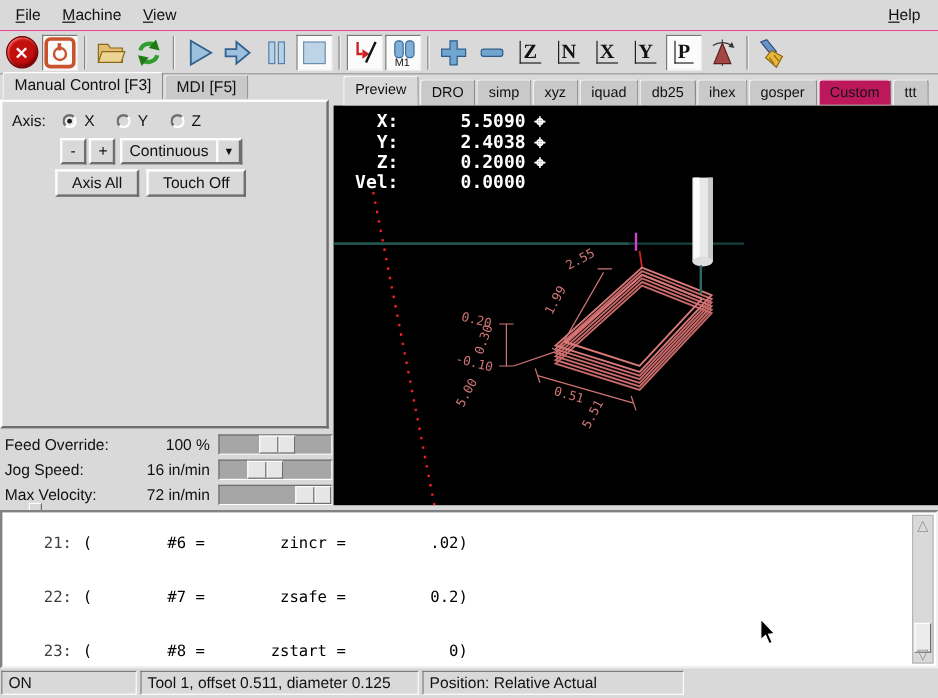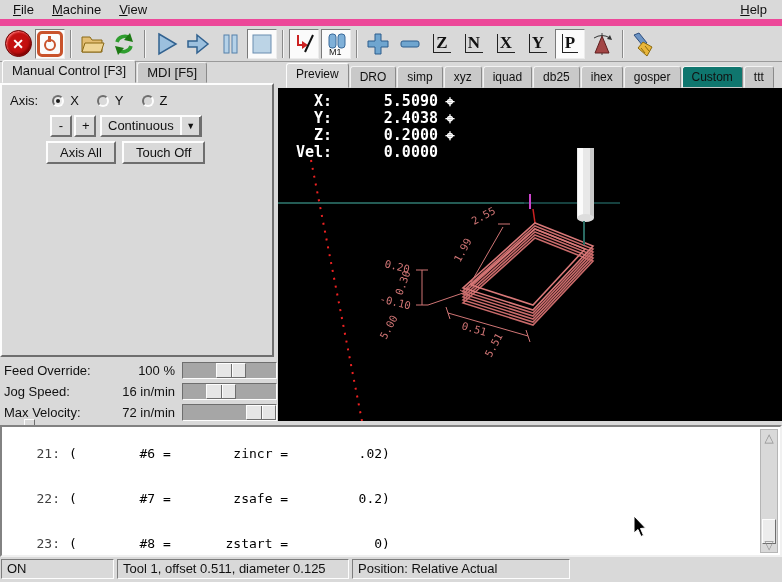--- a/index.html
+++ b/index.html
@@ -1,21 +1,21 @@
 <!DOCTYPE html>
 <html><head>
 <meta charset="utf-8">
 <style>
   html,body{margin:0;padding:0;}
   #app{position:relative;width:782px;height:582px;background:#d9d9d9;
        font-family:"Liberation Sans",sans-serif;font-size:13px;color:#111;
        overflow:hidden;-webkit-user-select:none;user-select:none;}
   
   .menubar{position:absolute;left:0;top:0;width:782px;height:26px;display:flex;align-items:center;
-           padding-left:4px;box-sizing:border-box;border-bottom:7px solid #ec4899;background:#d9d9d9;}
+           padding-left:4px;box-sizing:border-box;border-bottom:1px solid #ec4899;background:#d9d9d9;}
   .menu-item{padding:3px 9px;cursor:default;}
   .menu-item u{text-decoration:underline;}
   .menu-help{margin-left:auto;margin-right:6px;}
   
   .toolbar{position:absolute;left:0;top:26px;width:782px;height:36px;display:flex;align-items:center;
            padding:0 2px;box-sizing:border-box;border-bottom:1px solid #9a9a9a;background:#d9d9d9;}
   .tbtn{width:30px;height:30px;display:flex;align-items:center;justify-content:center;
         margin:0 1px;box-sizing:border-box;background:transparent;border:1px solid transparent;}
   .tbtn.pressed{background:#fbfbfb;border-color:#7a7a7a #ececec #ececec #7a7a7a;}
   .tsep{width:0;height:28px;border-left:1px solid #8a8a8a;border-right:1px solid #f4f4f4;margin:0 4px;}
@@ -27,21 +27,21 @@
   .power-box .pwr-b{position:absolute;left:8px;top:2px;width:3px;height:6px;background:#c9532c;}
   .view-letter{font-family:"Liberation Serif",serif;font-weight:bold;font-size:17px;line-height:17px;
         border-left:1px solid #222;border-bottom:1px solid #222;padding:0 3px 1px 2px;}
   
   .main{position:absolute;left:0;top:62px;width:782px;height:363px;}
   .left-pane{position:absolute;left:0;top:0;width:278px;height:412px;}
   .tabrow{display:flex;align-items:flex-end;height:21px;padding-left:2px;}
   .tab{background:#c9c9c9;border:1px solid;border-color:#f2f2f2 #8a8a8a #c9c9c9 #f2f2f2;
        border-radius:3px 3px 0 0;padding:2px 9px 2px 9px;margin-right:1px;font-size:13px;cursor:default;}
   .tab.active{background:#d9d9d9;border-color:#fdfdfd #8a8a8a #d9d9d9 #fdfdfd;padding-bottom:4px;position:relative;z-index:2;}
-  .tab.white{background:#0f766e;}
+  .tab.white{background:#be185d;}
   .panel-frame{position:absolute;left:0;top:21px;width:274px;height:274px;background:#d9d9d9;
        border:2px solid;border-color:#fdfdfd #6e6e6e #6e6e6e #fdfdfd;box-sizing:border-box;}
   .axis-row{position:absolute;left:8px;top:8px;display:flex;align-items:center;text-align:right;}
   .radio{width:12px;height:12px;border-radius:50%;background:#d9d9d9;border:2px solid;
        border-color:#6e6e6e #fdfdfd #fdfdfd #6e6e6e;box-sizing:border-box;position:relative;}
   .radio.checked{background:#e8e8e8;}
   .radio.checked:after{content:"";position:absolute;left:2px;top:2px;width:4px;height:4px;border-radius:50%;background:#1a1a1a;}
   .radio-label{margin:0 18px 0 6px;}
   .jog-row{position:absolute;left:48px;top:30px;display:flex;align-items:center;}
   .btn{background:#d9d9d9;border:2px solid;border-color:#fdfdfd #6e6e6e #6e6e6e #fdfdfd;

